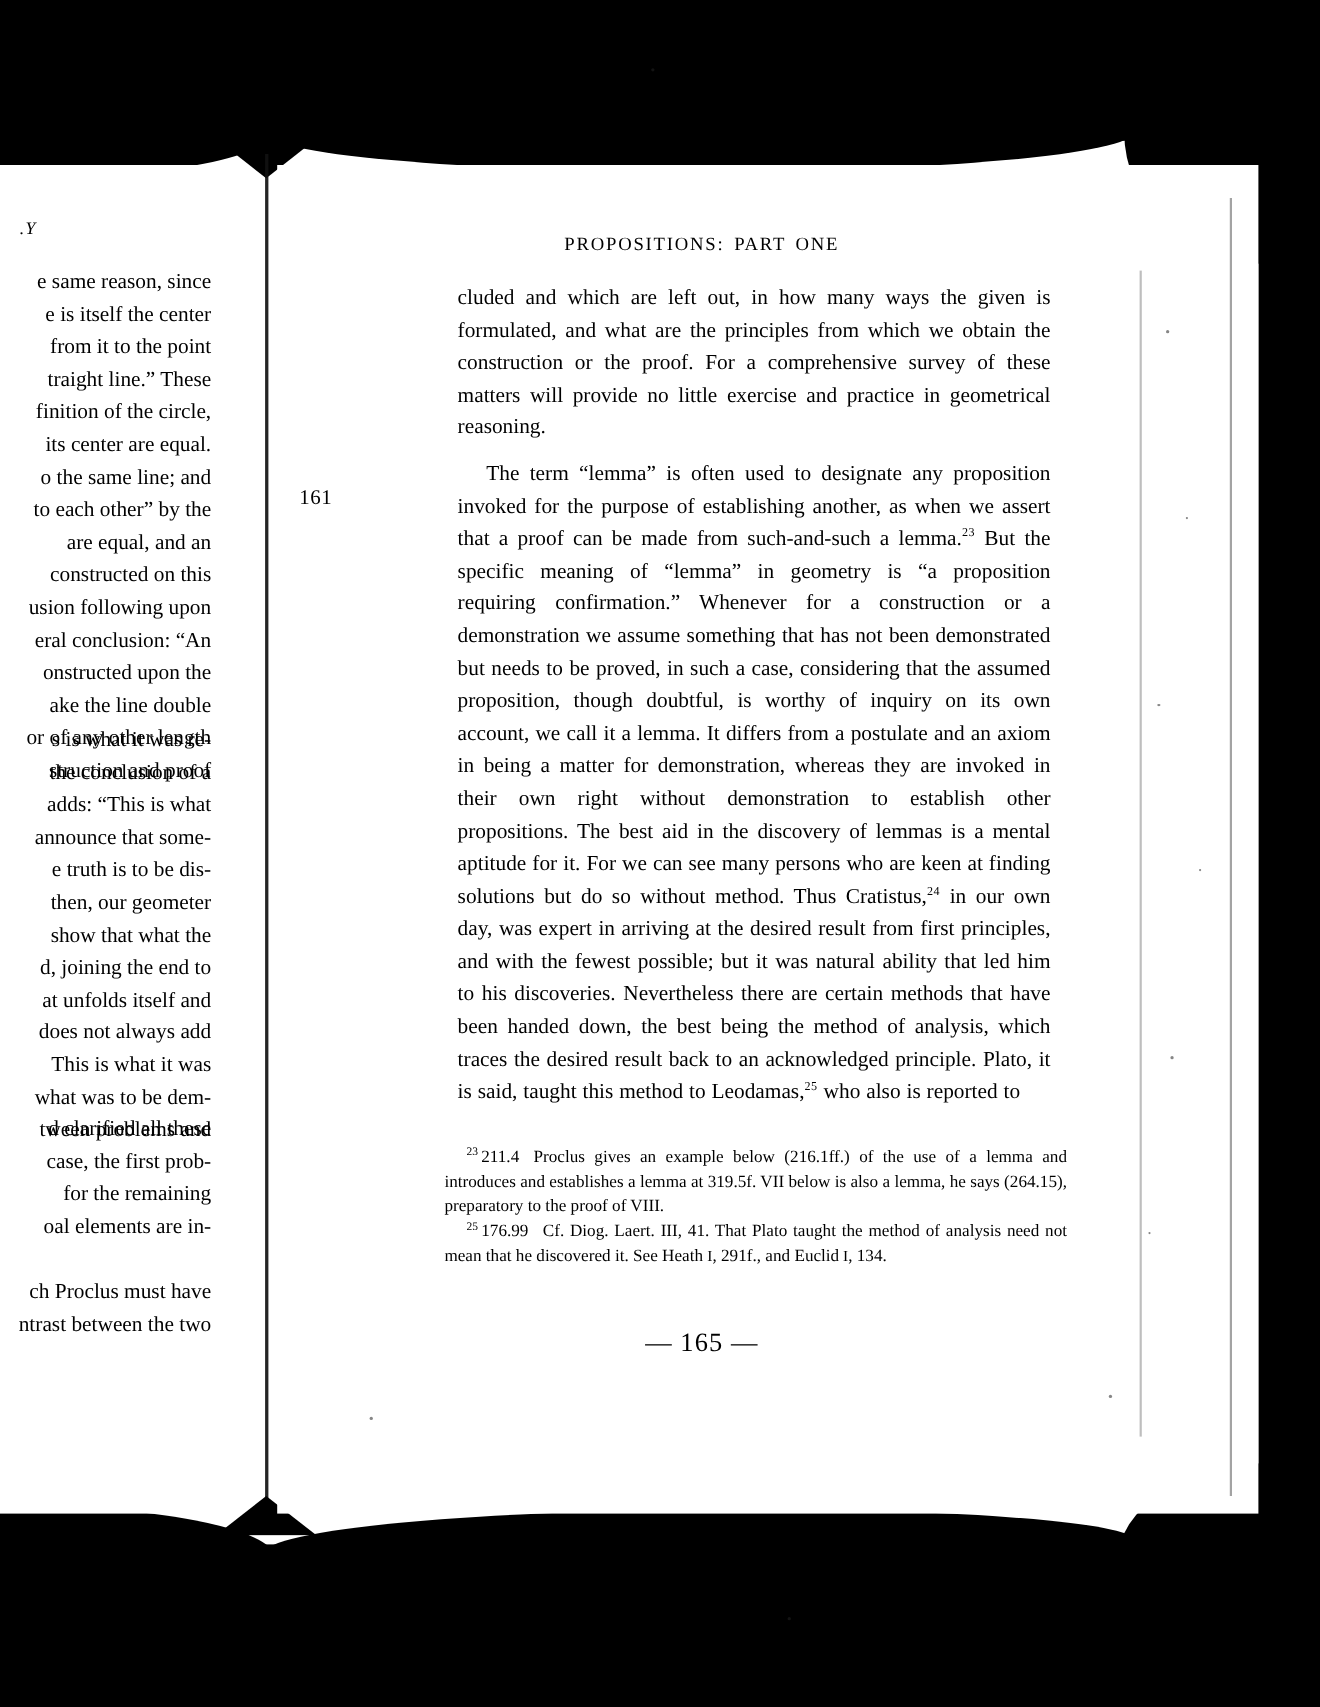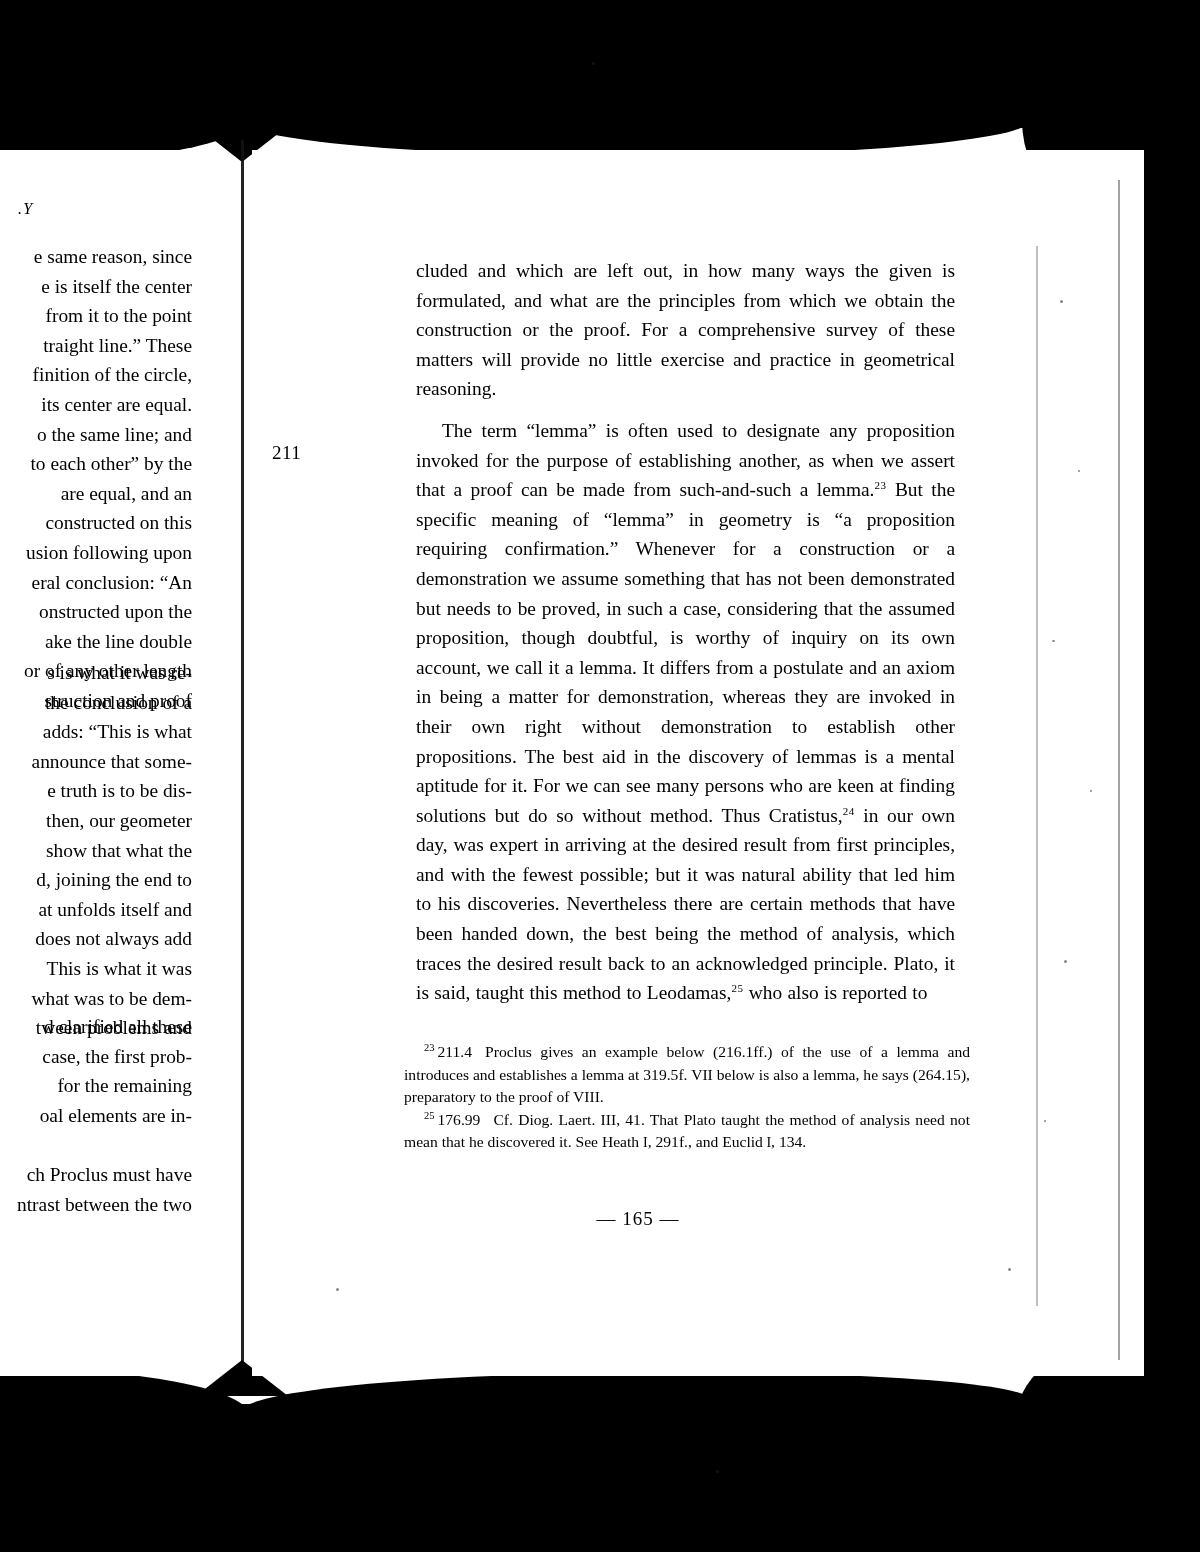--- a/index.html
+++ b/index.html
@@ -182,21 +182,21 @@
   }
   .ital { }
   .sc-roman { font-variant: small-caps; font-size: 14px; }
 
   #folio {
     position: absolute;
     left: 0;
     top: 1058px;
     width: 772px;
     text-align: center;
-    font-size: 19px;
+    font-size: 24px;
     letter-spacing: 1px;
   }
 
   
   #verso {
     position: absolute;
     left: 0px;
     top: 150px;
     width: 232px;
     height: 1226px;
@@ -318,22 +318,23 @@
       <span class="ln">ntrast between the two</span>
     </div>
   </div>
 
   <div id="gutter-wedge-top"></div>
   <div id="gutter-line"></div>
   <div id="gutter-wedge-bot"></div>
 
   <div id="recto">
 
-
-    <div id="marginal-number">211</div>
+    <div id="running-head">PROPOSITIONS: PART ONE</div>
+
+    <div id="marginal-number">161</div>
 
     <div id="body-column">
 
       <p><span>cluded and which are left out, in how many ways the given is formulated, and what are the principles from which we obtain the construction or the proof. For a comprehensive survey of these matters will provide no little exercise and practice in geometrical reasoning.</span></p>
 
 
       <p class="indent"><span>The term “lemma” is often used to designate any proposition invoked for the purpose of establishing another, as when we assert that a proof can be made from such-and-such a lemma.</span><sup class="fn">23</sup><span> But the specific meaning of “lemma” in geometry is “a proposition requiring confirmation.” Whenever for a construction or a demonstration we assume something that has not been demonstrated but needs to be proved, in such a case, considering that the assumed proposition, though doubtful, is worthy of inquiry on its own account, we call it a lemma. It differs from a postulate and an axiom in being a matter for demonstration, whereas they are invoked in their own right without demonstration to establish other propositions. The best aid in the discovery of lemmas is a mental aptitude for it. For we can see many persons who are keen at finding solutions but do so without method. Thus Cratistus,</span><sup class="fn">24</sup><span> in our own day, was expert in arriving at the desired result from first principles, and with the fewest possible; but it was natural ability that led him to his discoveries. Nevertheless there are certain methods that have been handed down, the best being the method of analysis, which traces the desired result back to an acknowledged principle. Plato, it is said, taught this method to Leodamas,</span><sup class="fn">25</sup><span> who also is reported to</span></p>
 
     </div>
 

